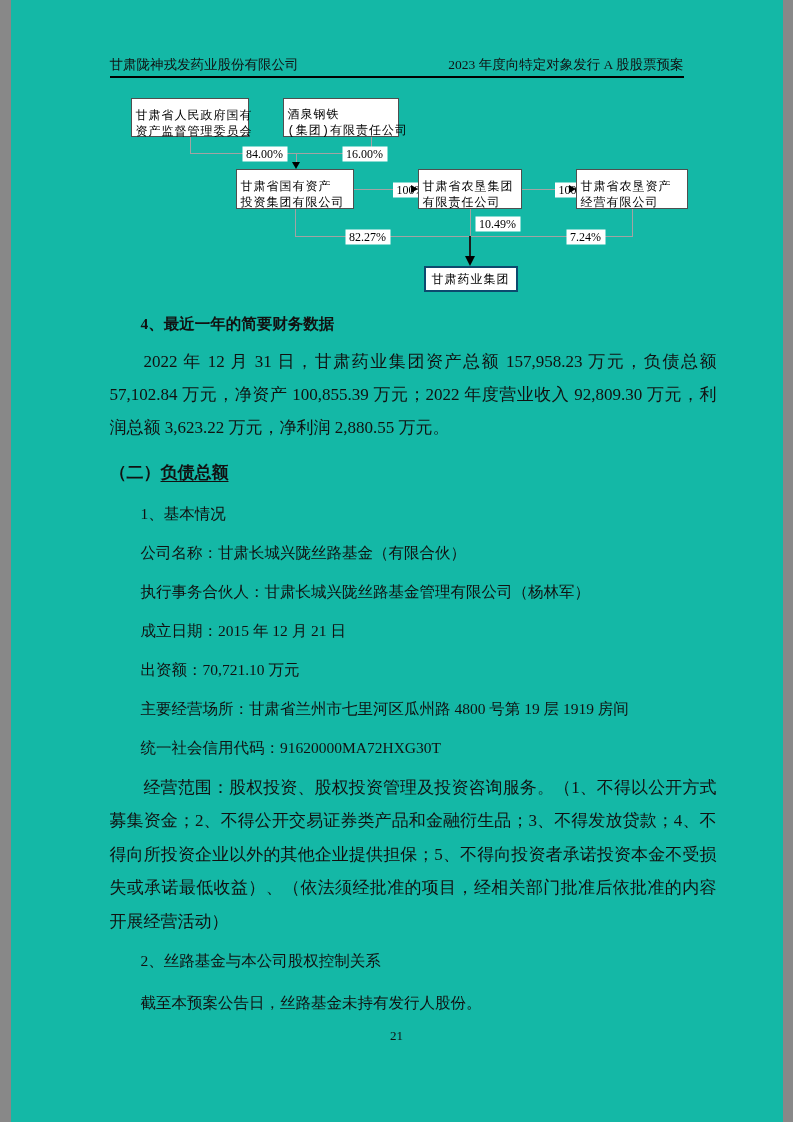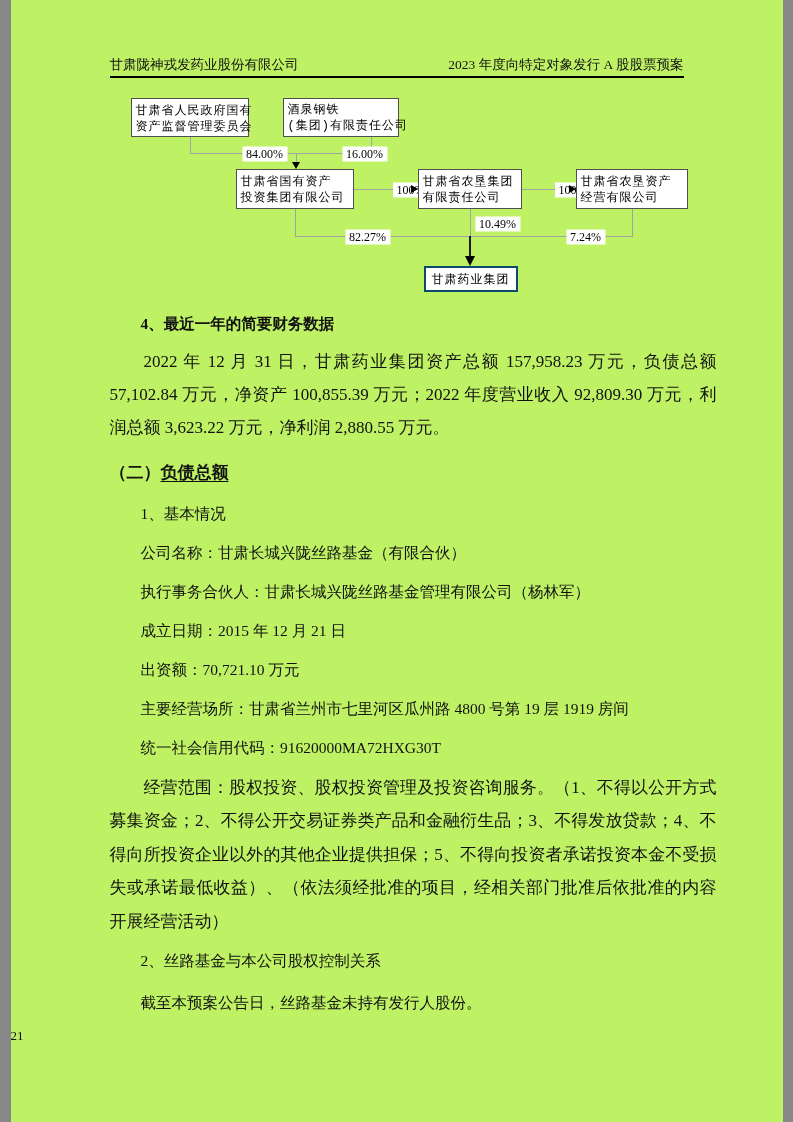--- a/index.html
+++ b/index.html
@@ -1,34 +1,34 @@
 <!DOCTYPE html>
 <html lang="zh"><head>
 <meta charset="utf-8">
 <style>
   * { margin:0; padding:0; box-sizing:border-box; }
   html,body { background:#888; }
   .page {
     position:relative; width:772px; height:1122px; margin:0 auto;
-    background:#bef264; color:#111;
+    background:#14b8a6; color:#111;
     font-family:"Liberation Serif","DejaVu Serif",serif;
     overflow:hidden;
   }
   
   .header {
     margin:56px 99px 0 99px;
     display:flex; justify-content:space-between; align-items:flex-end;
     font-size:13.5px; line-height:17px;
     border-bottom:2px solid #000; padding-bottom:3px;
   }
   
   .org-chart { position:relative; margin-left:95px; margin-top:20px; width:606px; height:195px; }
   .obox {
     position:absolute; border:1px solid #4f4f4f; background:#fff;
-    font-size:12px; letter-spacing:1px; line-height:16px; padding:3px 4px;
+    font-size:12px; letter-spacing:1px; line-height:16px; padding:8px 4px;
     color:#000;
   }
   .obox span { display:block; white-space:nowrap; }
   .obox.final { border:2px solid #0c4a6e; padding:2px 6px; line-height:18px; }
   .cline { position:absolute; background:#a3a3a3; }
   .cline.dark { background:#1c1c1c; }
   .pct {
     position:absolute; transform:translate(-50%,-50%);
     background:#fff; padding:0 4px; font-size:12px; color:#000;
     font-family:"Liberation Serif","DejaVu Serif",serif; white-space:nowrap;margin-left:26px;
@@ -51,21 +51,21 @@
   .h-num  { margin:20px 99px 4px 99px; font-size:15.5px; font-weight:bold; text-indent:2em; line-height:22px; }
   .para   { margin:10px 66px 0 99px; font-size:17px; line-height:33px; text-align:justify; text-indent:2em; }
   .h-sec  { margin:17px 99px 0 99px; font-size:17px; font-weight:bold; line-height:24px; }
   .h-sec .ul { text-decoration:underline; text-underline-offset:3px; }
   .h-sub  { margin:18px 99px 0 99px; font-size:15.5px; font-weight:normal; text-indent:2em; line-height:22px; }
   .item   { margin:17px 99px 0 99px; font-size:15.5px; line-height:22px; text-indent:2em; }
   .para.scope { margin-top:12px; line-height:33.4px; }
   .h-sub.tight { margin-top:12px; }
   .item.last { margin-top:20px; }
   .page-num {
-    position:absolute; left:0; right:0; top:1028; text-align:left;
+    position:absolute; left:0; right:0; top:1028; text-align:center;
     font-size:13px; color:#111;
   }
 </style>
 </head>
 <body>
 
 <div class="page">
 
   <div class="header">
     <span>甘肃陇神戎发药业股份有限公司</span>

